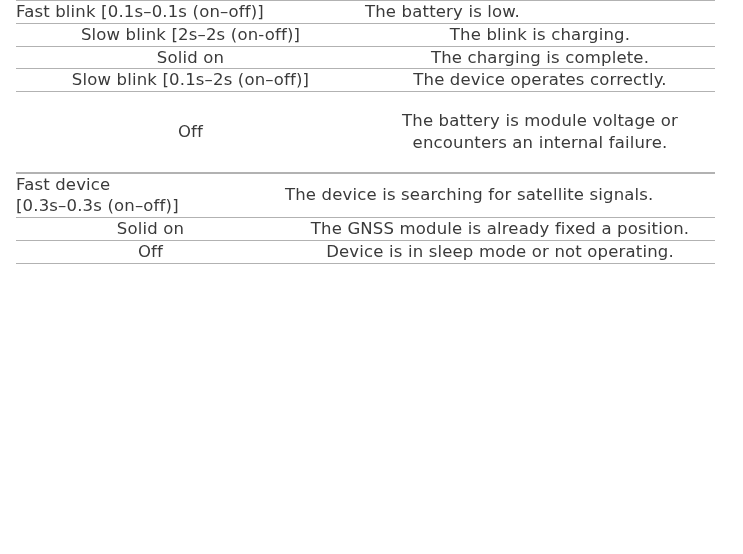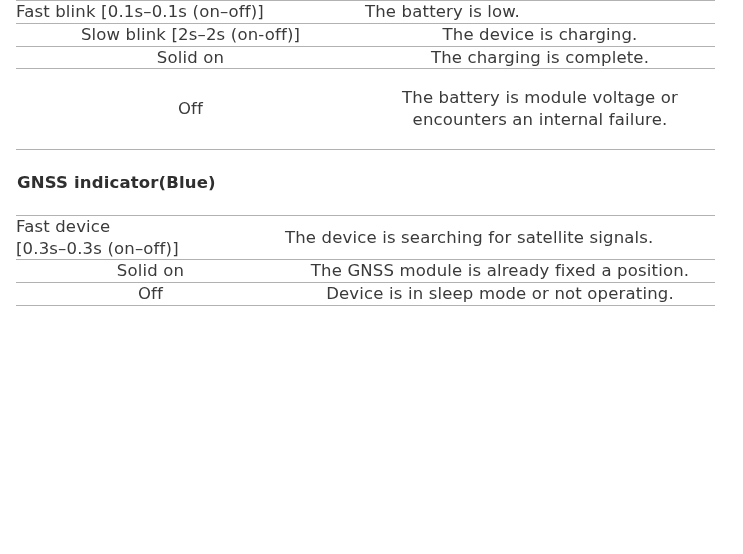--- a/index.html
+++ b/index.html
@@ -88,42 +88,45 @@
     <tbody>
       <tr>
         <td class="cell-state">Fast blink [0.1s–0.1s (on–off)]</td>
         <td class="cell-desc">
           <span class="desc-line">The battery is low.</span>
         </td>
       </tr>
       <tr>
         <td class="cell-state">Slow blink [2s–2s (on-off)]</td>
         <td class="cell-desc">
-          <span class="desc-line">The device is charging.</span>
+          <span class="desc-line">The blink is charging.</span>
         </td>
       </tr>
       <tr>
         <td class="cell-state">Solid on</td>
         <td class="cell-desc">
           <span class="desc-line">The charging is complete.</span>
+        </td>
+      </tr>
+      <tr>
+        <td class="cell-state">Slow blink [0.1s–2s (on–off)]</td>
+        <td class="cell-desc">
+          <span class="desc-line">The device operates correctly.</span>
         </td>
       </tr>
       <tr class="row-tall">
         <td class="cell-state">Off</td>
         <td class="cell-desc">
           <span class="desc-line">The battery is module voltage or</span>
           <span class="desc-line">encounters an internal failure.</span>
         </td>
       </tr>
     </tbody>
   </table>
 
-  <div class="heading-block">
-    <h2 class="section-heading">GNSS indicator(Blue)</h2>
-  </div>
 
   <table class="doc-table tbl-gnss">
     <colgroup>
       <col class="c-state">
       <col class="c-desc">
     </colgroup>
     <tbody>
       <tr>
         <td class="cell-state">
           <span class="desc-line">Fast device</span>

